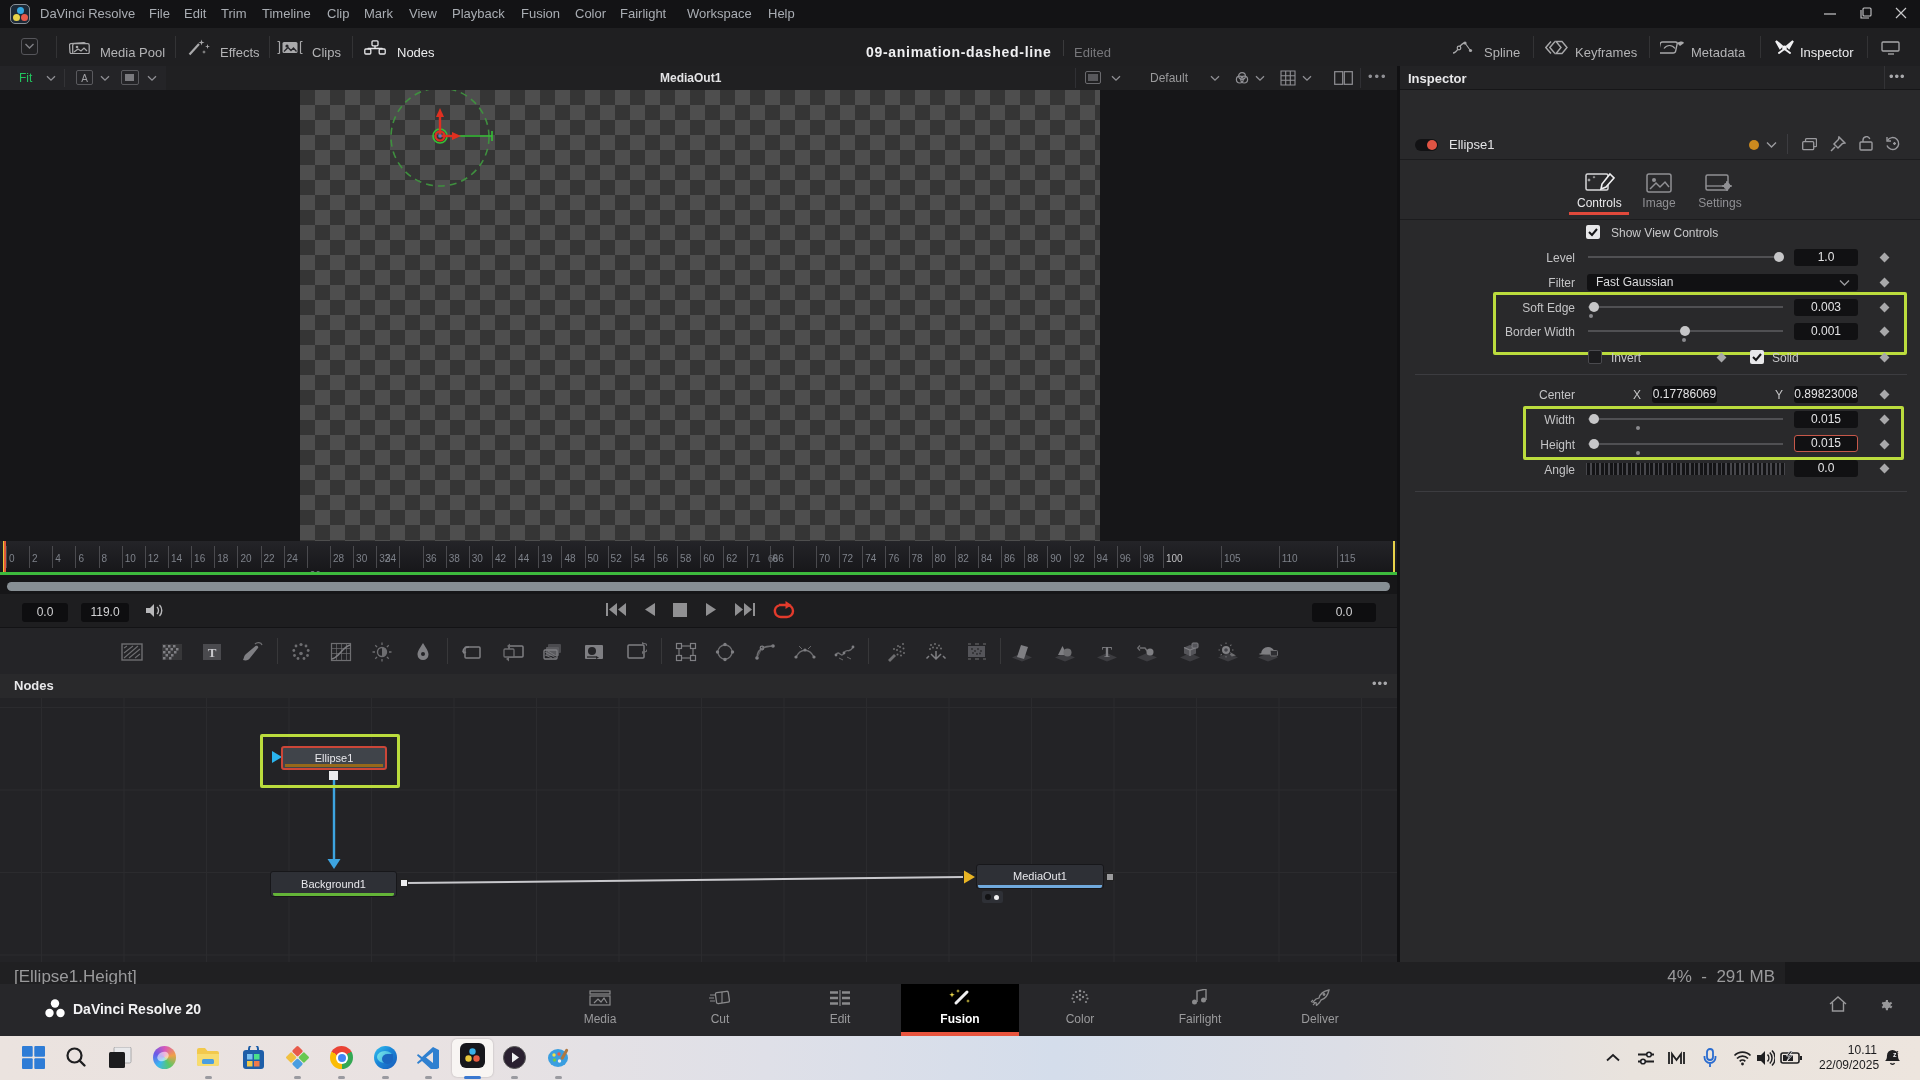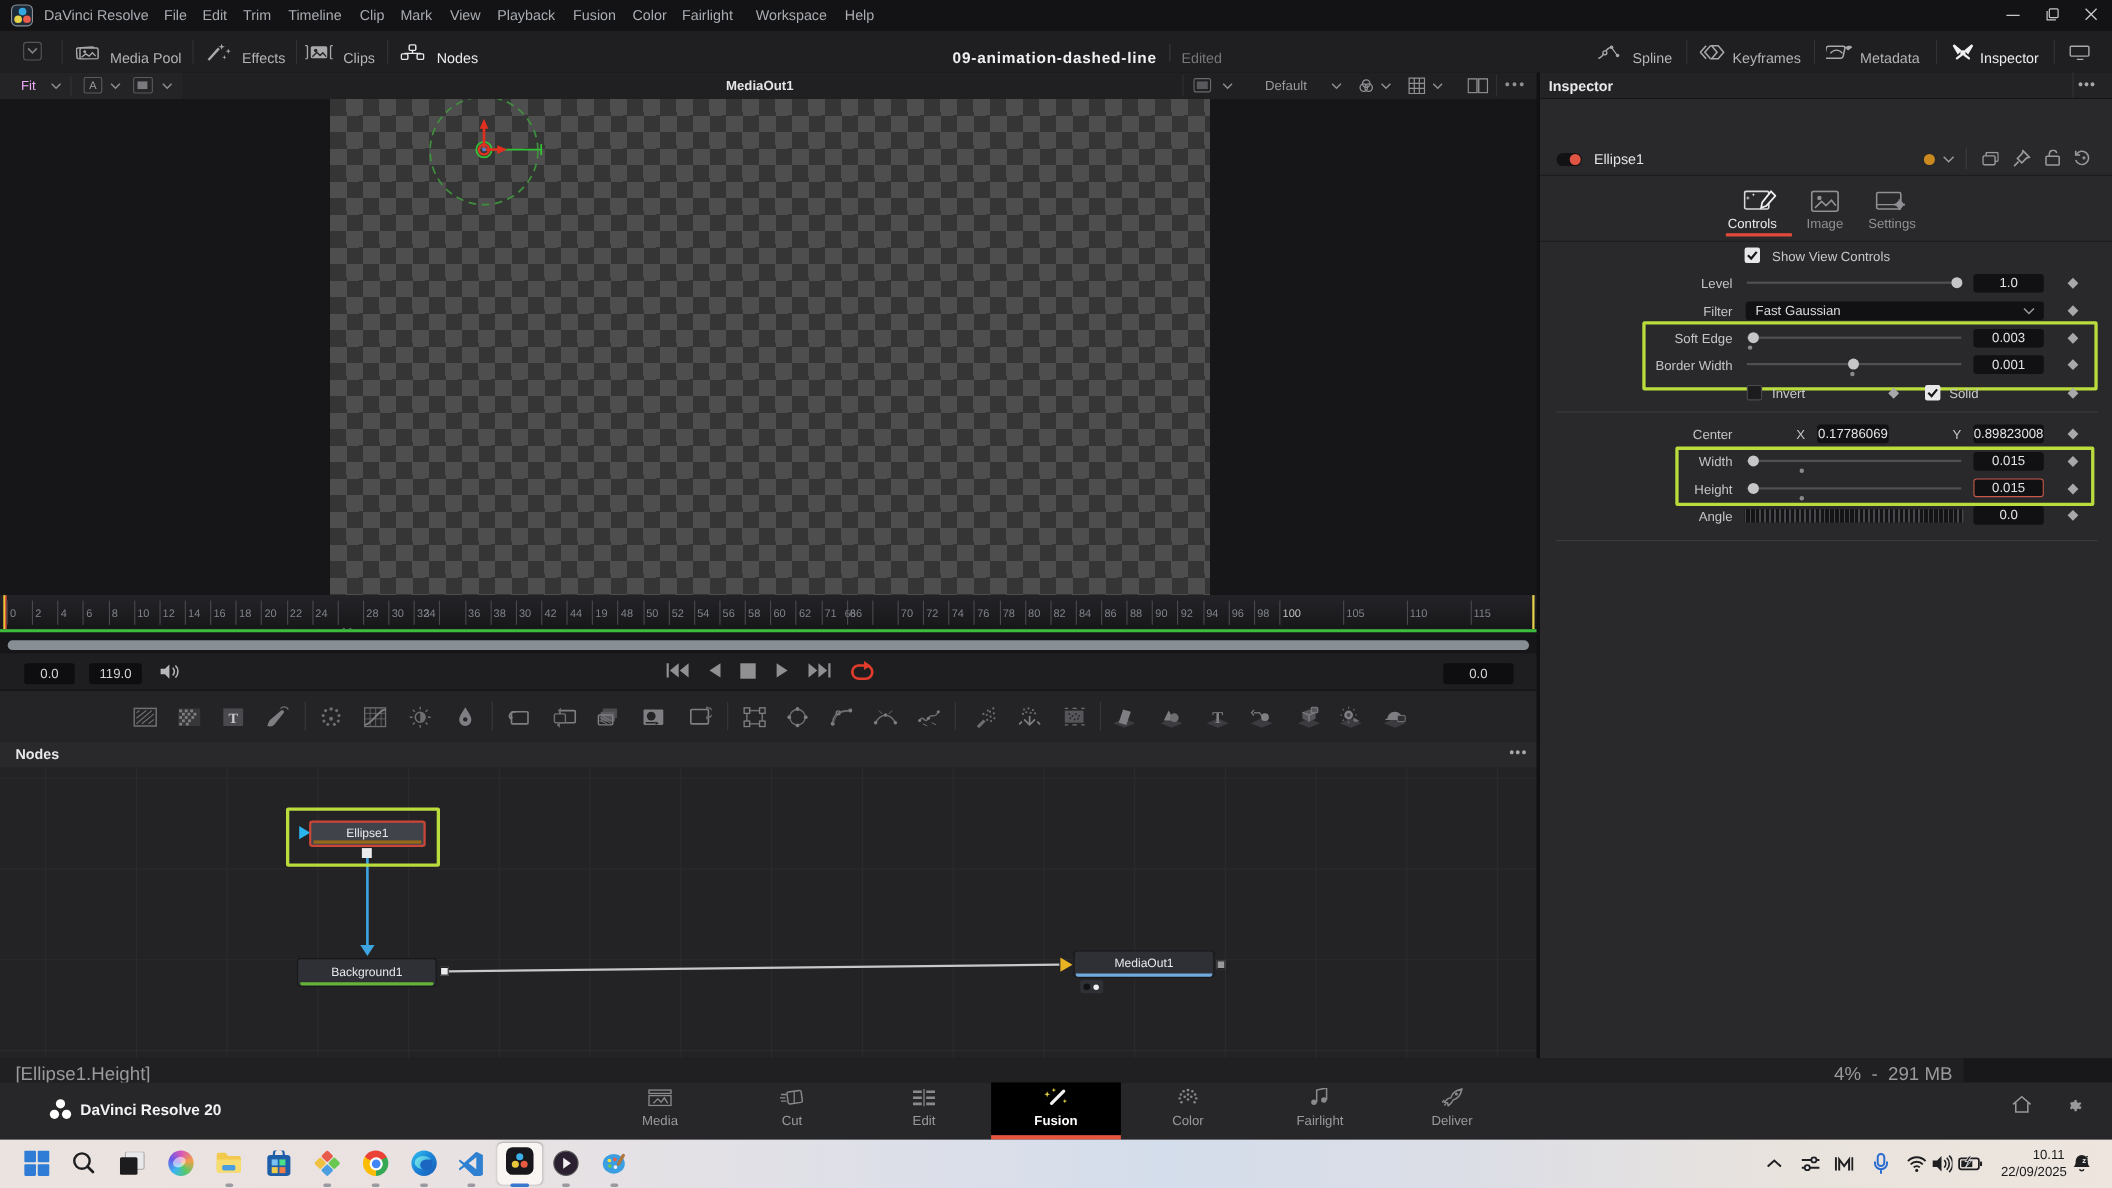--- a/index.html
+++ b/index.html
@@ -151,21 +151,21 @@
       </svg>
  <div class="abs" style="left:1800px;top:17px;color:#ececee">Inspector</div>
  <div class="tdiv" style="left:1867px"></div>
  <svg class="abs" style="left:1881px;top:13px" width="20" height="14" viewBox="0 0 20 14">
         <rect x="1" y="1" width="17" height="9" rx="1" fill="none" stroke="#a9a9ab" stroke-width="1.3"></rect>
         <path d="M7 13h6" stroke="#a9a9ab" stroke-width="1.3"></path>
       </svg>
 </div>
 <div class="abs" id="viewerbar">
  <div class="abs" style="left:0;top:0;width:166px;height:24px;background:#242427"></div>
- <div class="abs" style="left:19px;top:5px;color:#f0abfc">Fit</div>
+ <div class="abs" style="left:19px;top:5px;color:#22c55e">Fit</div>
  <svg class="abs" style="left:46px;top:9px" width="10" height="7" viewBox="0 0 10 7">
         <path d="M1 1.2l4 4 4-4" stroke="#909095" stroke-width="1.3" fill="none"></path>
       </svg>
       <div class="abs" style="left:64px;top:3px;width:1px;height:18px;background:#333336"></div>
  <div class="abs" style="left:76px;top:4px;width:17px;height:15px;border:1px solid #5a5a5e;border-radius:2px;color:#a0a0a4;font-size:10px;text-align:center;line-height:15px">A</div>
  <svg class="abs" style="left:100px;top:9px" width="10" height="7" viewBox="0 0 10 7">
         <path d="M1 1.2l4 4 4-4" stroke="#909095" stroke-width="1.3" fill="none"></path>
       </svg>
  <div class="abs" style="left:121px;top:4px;width:18px;height:15px;border:1px solid #5a5a5e;border-radius:2px">
         <div class="abs" style="left:3px;top:3px;width:9px;height:7px;background:#7a7a7e"></div>
@@ -613,21 +613,21 @@
           <path d="M8 7.5h3" stroke="#9a9a9e" stroke-width="1.3"></path>
           <path d="M9.5 6v3" stroke="#9a9a9e" stroke-width="1.3"></path>
         </svg>
  </div>
  <div class="abs" style="left:0;top:70px;width:520px;height:60px;border-bottom:1px solid #1c1c1e">
   <svg class="abs" style="left:185px;top:12px" width="30" height="22" viewBox="0 0 30 22">
           <rect x="1" y="2" width="22" height="16" rx="1.5" fill="none" stroke="#d8d8da" stroke-width="1.5"></rect>
           <path d="M4 6l.5 1.5L6 8l-1.5.5L4 10l-.5-1.5L2 8l1.5-.5zM9 3.5l.4 1.2 1.2.4-1.2.4-.4 1.2-.4-1.2-1.2-.4 1.2-.4z" fill="#d8d8da"></path>
           <path d="M25 2l4 4-8 9-5 2 1-5z" fill="#29292b" stroke="#f0f0f2" stroke-width="1.6"></path>
         </svg>
-  <div class="abs" style="left:163px;top:36px;width:60px;text-align:center;color:#e8e8ea">Controls</div>
+  <div class="abs" style="left:177px;top:36px;width:60px;color:#e8e8ea">Controls</div>
   <div class="abs" style="left:169px;top:52px;width:60px;height:3px;background:#e0493b"></div>
   <svg class="abs" style="left:246px;top:13px" width="26" height="20" viewBox="0 0 26 20">
           <rect x="1" y="1" width="24" height="18" rx="2" fill="none" stroke="#909094" stroke-width="1.5"></rect>
           <circle cx="8" cy="7" r="2" fill="#909094"></circle>
           <path d="M4 16l6-6 4 4 5-5 4 5" stroke="#909094" stroke-width="1.5" fill="none"></path>
         </svg>
   <div class="abs" style="left:229px;top:36px;width:60px;text-align:center;color:#909094">Image</div>
   <svg class="abs" style="left:305px;top:13px" width="30" height="20" viewBox="0 0 30 20">
           <rect x="1" y="2" width="22" height="15" rx="1.5" fill="none" stroke="#909094" stroke-width="1.5"></rect>
           <path d="M1 13h22" stroke="#909094" stroke-width="1.3"></path>

